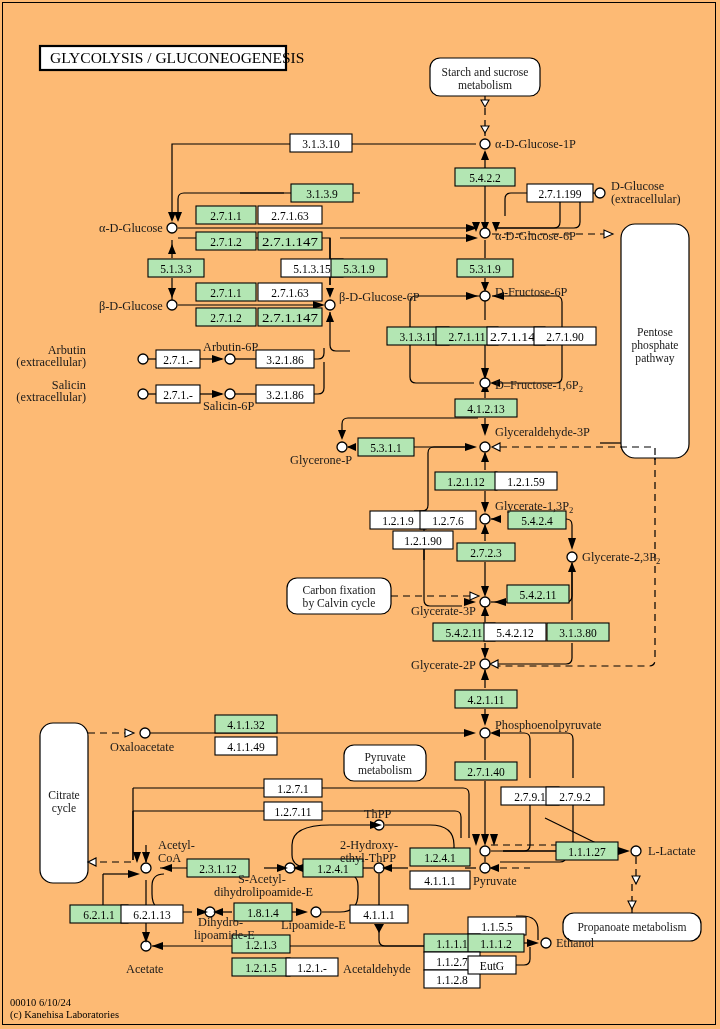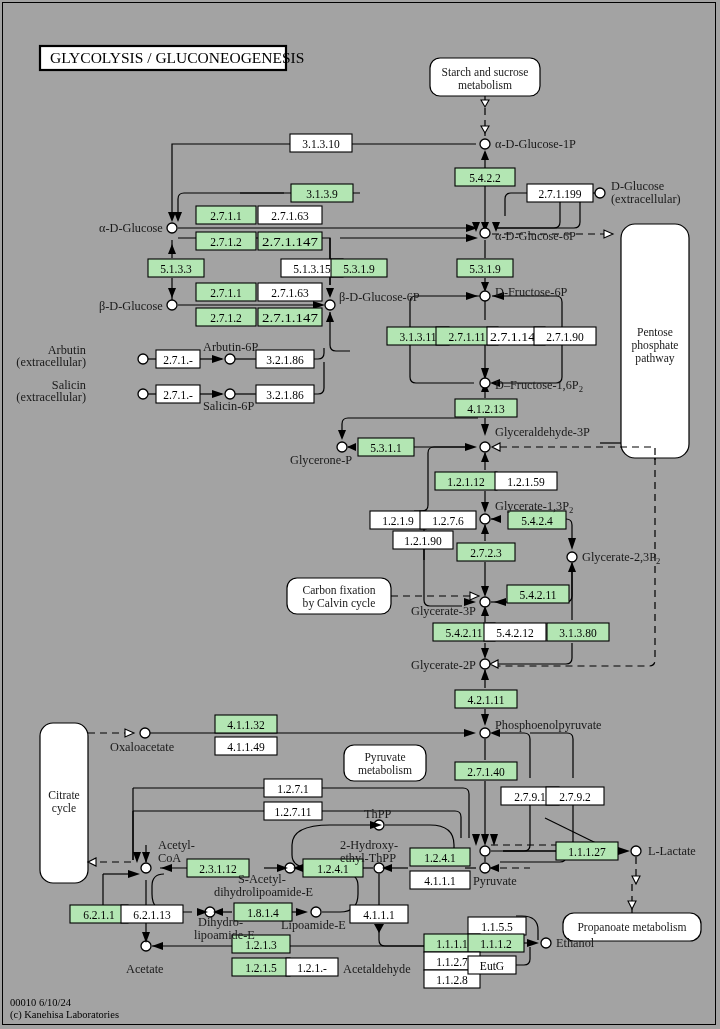--- a/index.html
+++ b/index.html
@@ -1,17 +1,17 @@
 <!DOCTYPE html>
 <html><head>
 <meta charset="utf-8">
 <style>
   html,body{margin:0;padding:0;background:#ffffff;}
   body{font-family:"Liberation Serif",serif;}
-  #page{position:relative;width:720px;height:1029px;background:#a3a3a3;overflow:hidden;}
+  #page{position:relative;width:720px;height:1029px;background:#fdba74;overflow:hidden;}
   #frame{position:absolute;left:2px;top:2px;width:714px;height:1023px;border:1.5px solid #000;box-sizing:border-box;}
   svg{position:absolute;left:0;top:0;width:720px;height:1029px;}
   .ln{stroke:#000;stroke-width:1.2;fill:none;}
   .dln{stroke:#000;stroke-width:1.2;fill:none;stroke-dasharray:7 5;}
   .nd{fill:#fff;stroke:#000;stroke-width:1.3;}
   .solidhead{fill:#000;stroke:none;}
   .openhead{fill:#fff;stroke:#000;stroke-width:1.1;}
   .ebox{fill:#b3e6b3;stroke:#000;stroke-width:1.1;}
   .wbox{fill:#fff;stroke:#000;stroke-width:1.1;}
   .mapbox{fill:#fff;stroke:#000;stroke-width:1.2;}

